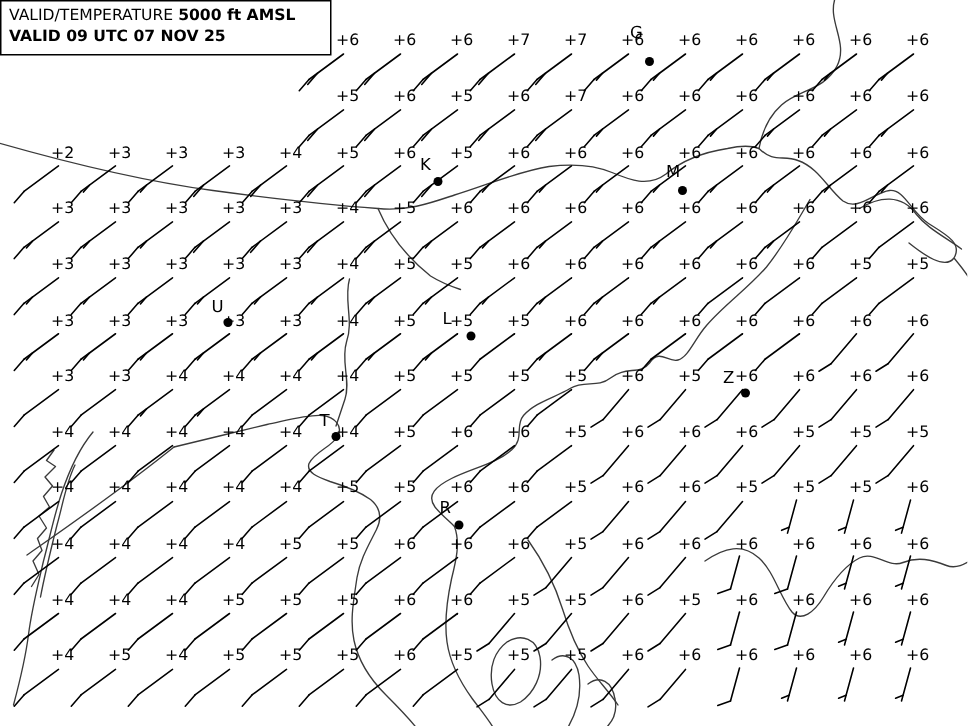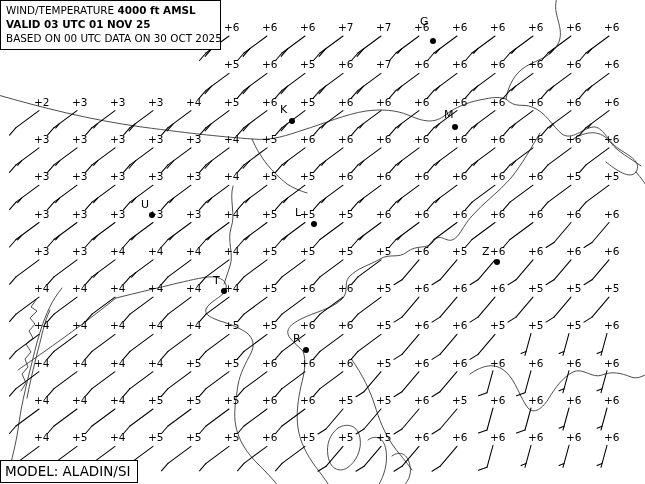--- a/index.html
+++ b/index.html
@@ -1050,20 +1050,18 @@
       <span class="citydot" style="left: 311px; top: 221px;"></span>
       <span class="citylabel" style="left: 482px; top: 246px;">Z</span>
       <span class="citydot" style="left: 494px; top: 259px;"></span>
       <span class="citylabel" style="left: 213px; top: 275px;">T</span>
       <span class="citydot" style="left: 221px; top: 288px;"></span>
       <span class="citylabel" style="left: 293px; top: 333px;">R</span>
       <span class="citydot" style="left: 303px; top: 347px;"></span>
     </div>
 
   <div class="infobox">
-    <div class="ln"><span>WIND/TEMPERATURE </span><b>4000 ft AMSL</b></div>
-    <div class="ln"><b>VALID 03 UTC 01 NOV 25</b></div>
-    <div class="ln">BASED ON 00 UTC DATA ON 30 OCT 2025</div>
+    <div class="ln"><span>VALID/TEMPERATURE </span><b>5000 ft AMSL</b></div>
+    <div class="ln"><b>VALID 09 UTC 07 NOV 25</b></div>
   </div>
 
-  <div class="modelbox">MODEL: ALADIN/SI</div>
 
 </div>
 
 </body></html>

